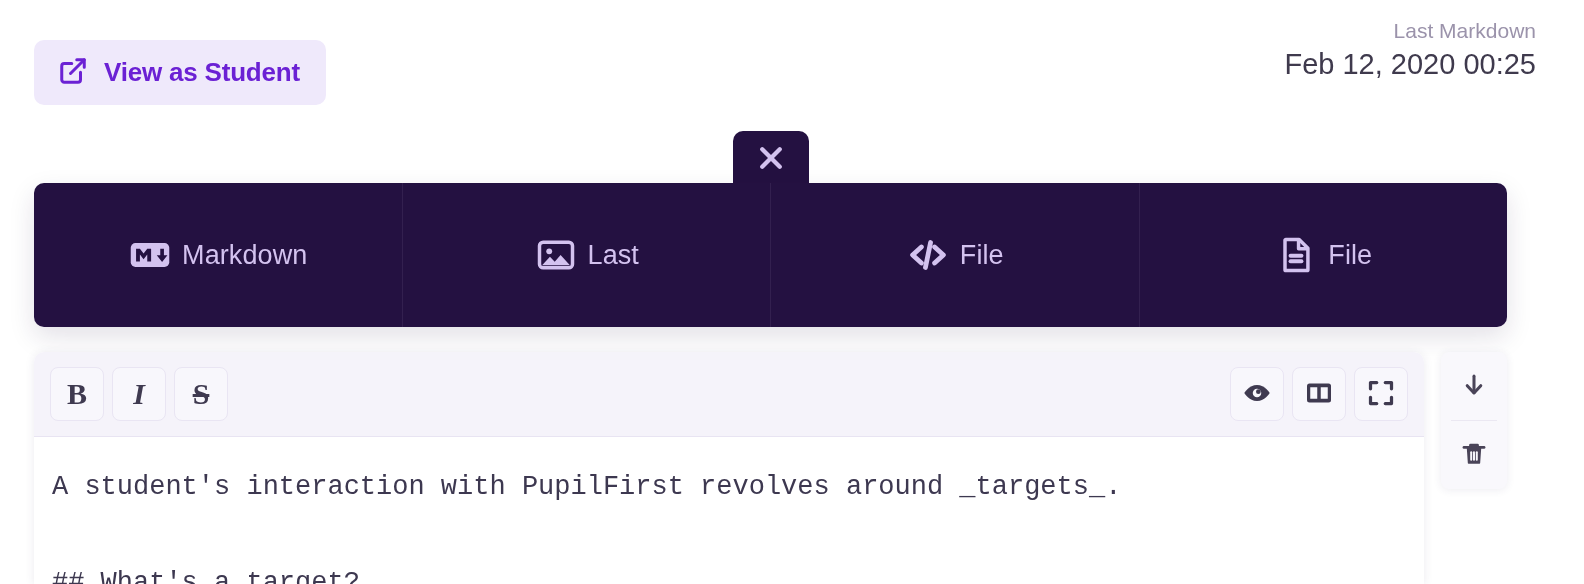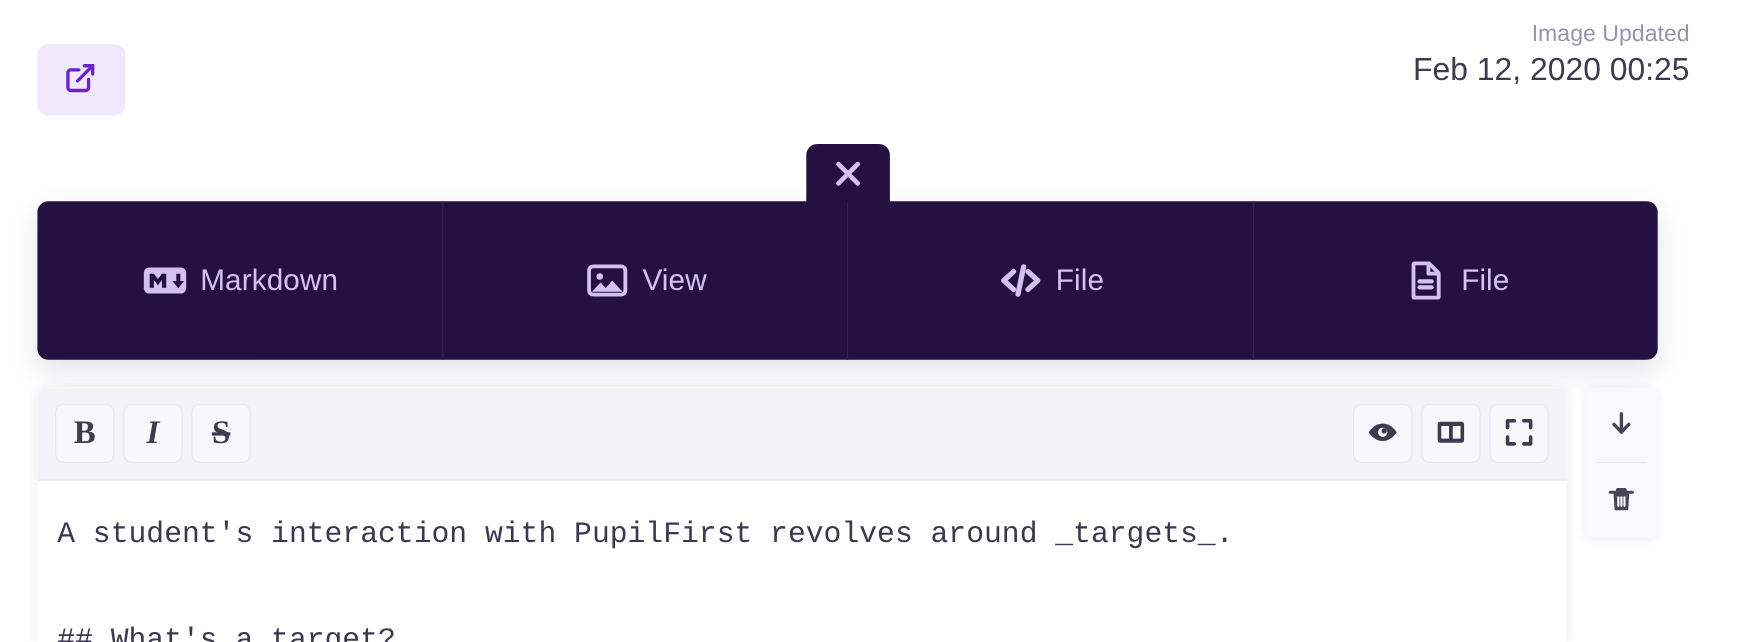--- a/index.html
+++ b/index.html
@@ -208,24 +208,25 @@
 <div class="page">
 
   <button class="view-student-btn">
     <span class="ext-icon">
       <svg width="30" height="30" viewBox="0 0 24 24" fill="none" stroke="#6b21d4" stroke-width="2.4" stroke-linecap="round" stroke-linejoin="round">
         <path d="M18 13v6a2 2 0 0 1-2 2H5a2 2 0 0 1-2-2V8a2 2 0 0 1 2-2h6"></path>
         <polyline points="15 3 21 3 21 9"></polyline>
         <line x1="10" y1="14" x2="21" y2="3"></line>
       </svg>
     </span>
+    <span class="label">View as Student</span>
   </button>
 
   <div class="last-updated-block">
-    <div class="last-updated-label">Image Updated</div>
+    <div class="last-updated-label">Last Markdown</div>
     <div class="last-updated-value">Feb 12, 2020 00:25</div>
   </div>
 
   <button class="close-tab">
     <span>
       <svg width="30" height="30" viewBox="0 0 24 24" fill="none" stroke="#d3c2ef" stroke-width="3.4" stroke-linecap="round">
         <line x1="5" y1="5" x2="19" y2="19"></line>
         <line x1="19" y1="5" x2="5" y2="19"></line>
       </svg>
     </span>
@@ -245,21 +246,21 @@
     </button>
 
     <button class="tab">
       <span class="tab-icon">
         <svg width="44" height="44" viewBox="0 0 24 24" fill="none" stroke="#d3c2ef" stroke-width="1.9">
           <rect x="3" y="5" width="18" height="14" rx="2"></rect>
           <circle cx="8.3" cy="10" r="1.6" fill="#d3c2ef" stroke="none"></circle>
           <path d="M4.4 17.6l4.3-4.6 2.6 2.7 3.2-3.7 5.1 5.6z" fill="#d3c2ef" stroke="none"></path>
         </svg>
       </span>
-      <span class="tab-label">View</span>
+      <span class="tab-label">Last</span>
     </button>
 
     <button class="tab">
       <span class="tab-icon">
         <svg width="44" height="44" viewBox="0 0 24 24" fill="none" stroke="#d3c2ef" stroke-width="2.6" stroke-linecap="round" stroke-linejoin="round">
           <polyline points="8.4 7.6 3.6 12 8.4 16.4"></polyline>
           <polyline points="15.6 7.6 20.4 12 15.6 16.4"></polyline>
           <line x1="13.4" y1="5.2" x2="10.6" y2="18.8"></line>
         </svg>
       </span>

